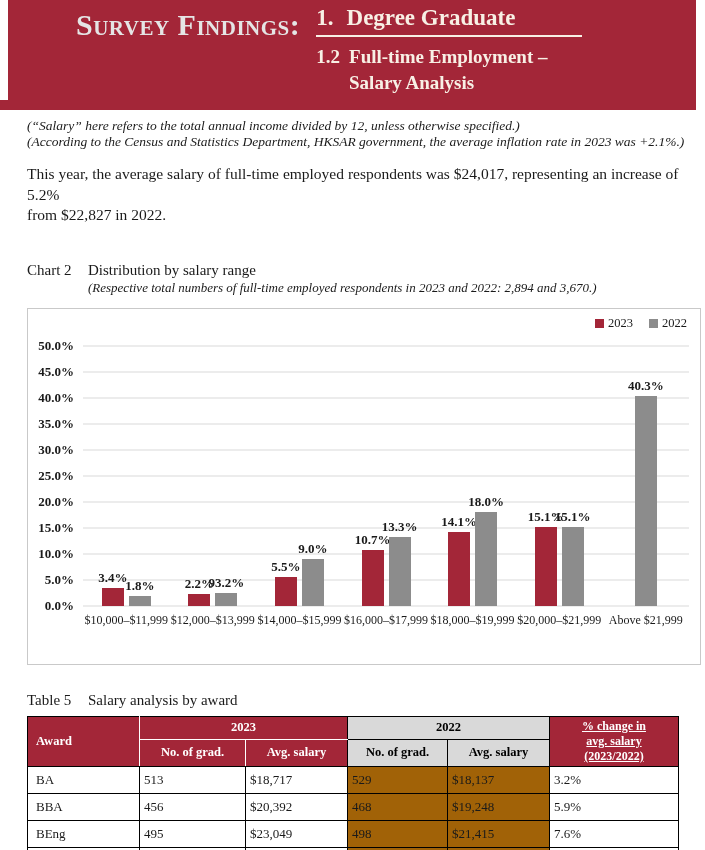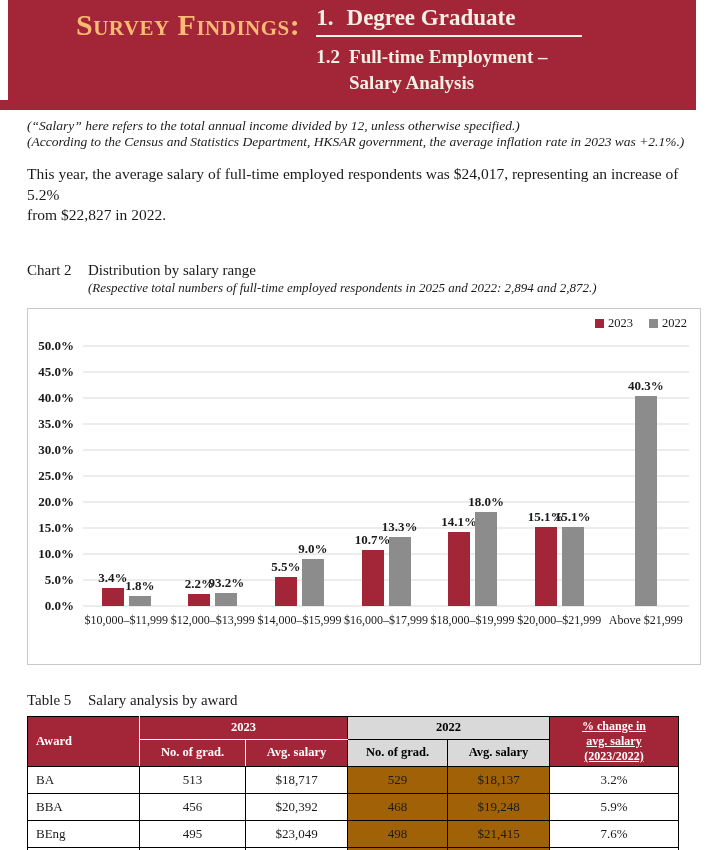--- a/index.html
+++ b/index.html
@@ -64,30 +64,30 @@
   thead th { font-size:12.5px; font-weight:bold; text-align:center; vertical-align:middle; }
   thead tr.r1 th { height:23px; }
   thead tr.r2 th { height:27px; }
   .hred { background:var(--accent); color:#fff; }
   .hgray { background:#d9d9d9; color:#000; }
   .h-award { text-align:left; padding-left:8px; border-right-color:#fff; }
   .h-2023 { border-left-color:#fff; border-bottom-color:#fff; }
   .h-grad23 { border-right-color:#fff; border-top-color:#fff; }
   .h-sal23 { border-left-color:#fff; border-top-color:#fff; }
   .h-chg { white-space:pre-line; line-height:1.25; font-size:12px;text-decoration:underline; }
-  tbody td { height:27px; font-size:13px; text-align:center; background:#fff; }
+  tbody td { height:27px; font-size:13px; text-align:left; background:#fff; }
   tbody td.c-award { text-align:left; padding-left:8px; }
   tbody td.c-22 { background:#a16207; }
 </style>
 </head>
 <body>
 
 <div>
   <div class="banner">
-    <div class="banner-title" style="color: #fdba74;">Survey Findings:</div>
+    <div class="banner-title" style="color: #e5e5e5;">Survey Findings:</div>
     <div class="banner-right" style="color: rgb(248, 240, 229);">
       <div class="section-heading">
         <span>1.</span>
         <span>Degree Graduate</span>
       </div>
       <div class="subsection-heading">
         <span>1.2</span>
         <span class="subsection-title">Full-time Employment –
 Salary Analysis</span>
       </div>
@@ -101,21 +101,21 @@
   <div>(According to the Census and Statistics Department, HKSAR government, the average inflation rate in 2023 was +2.1%.)</div>
 </div>
 
 <div class="paragraph">This year, the average salary of full-time employed respondents was $24,017, representing an increase of 5.2%
 from $22,827 in 2022.</div>
 
 <div class="caption-row chart-caption">
   <span class="caption-label">Chart 2</span>
   <span>Distribution by salary range</span>
 </div>
-<div class="chart-note">(Respective total numbers of full-time employed respondents in 2025 and 2022: 2,894 and 2,872.)</div>
+<div class="chart-note">(Respective total numbers of full-time employed respondents in 2023 and 2022: 2,894 and 3,670.)</div>
 
 <div class="chart-box">
   <div class="legend" id="legend">
       <div class="legend-item">
         <span class="legend-swatch" style="background: rgb(163, 38, 56);"></span>
         <span>2023</span>
       </div>
       <div class="legend-item">
         <span class="legend-swatch" style="background: rgb(140, 140, 140);"></span>
         <span>2022</span>

